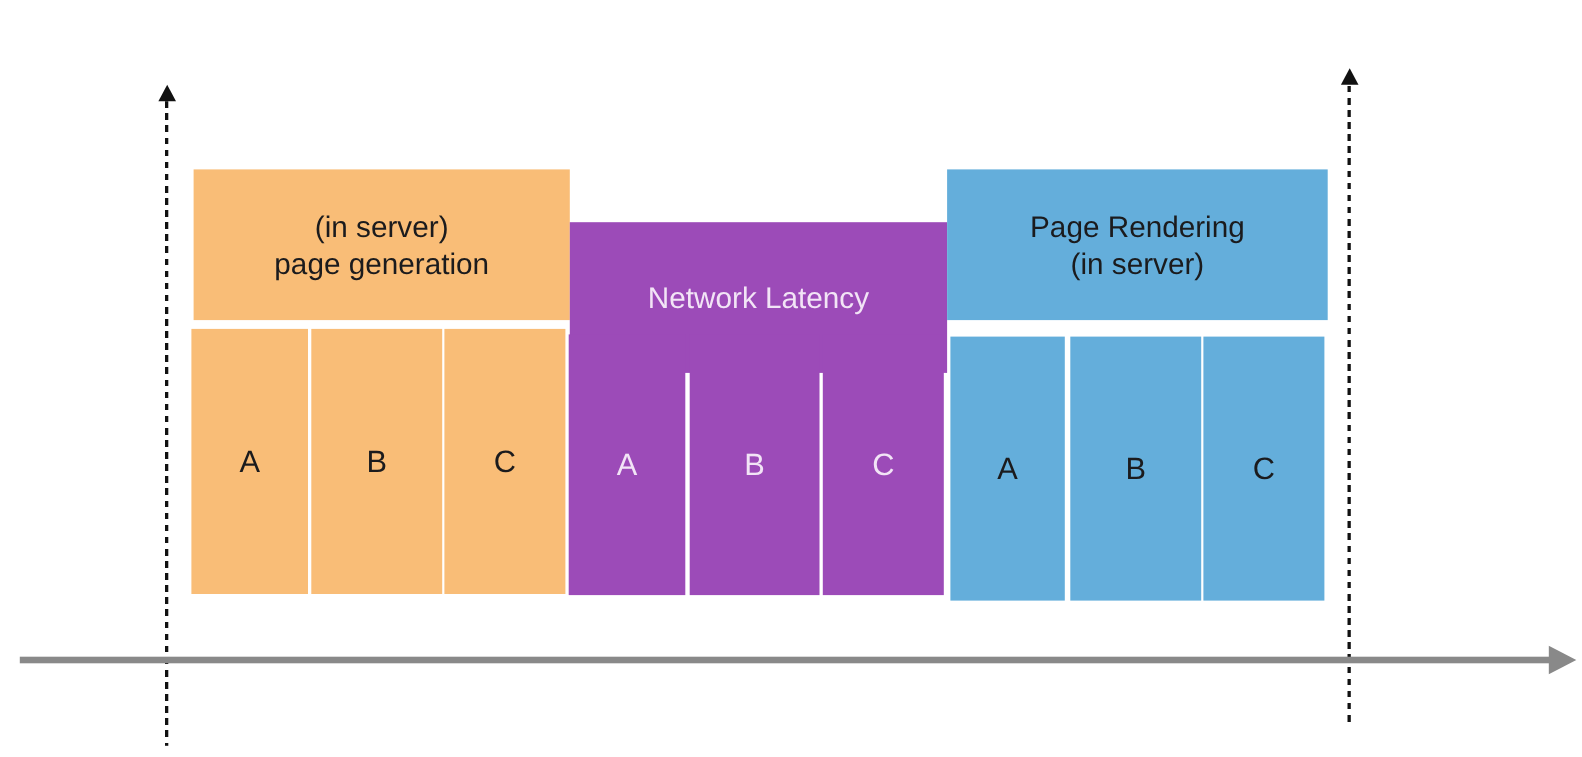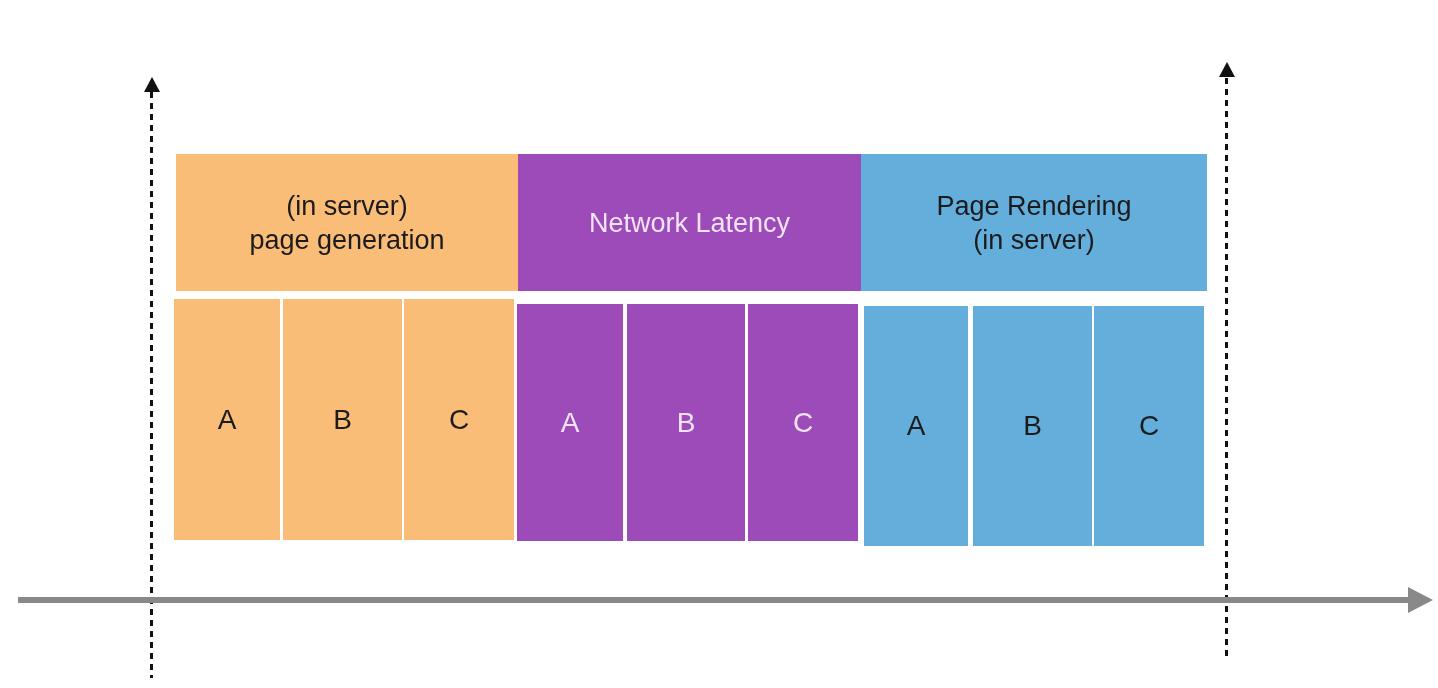--- a/index.html
+++ b/index.html
@@ -22,21 +22,21 @@
   .tri-right{position:absolute;width:0;height:0;
              border-top:13px solid transparent;border-bottom:13px solid transparent;
              border-left:25px solid #898989;}
   #xaxis-arrow{left:1408px;top:587px;}
 
   
   .phase-header{position:absolute;top:154px;height:137px;
                 display:flex;flex-direction:column;align-items:center;justify-content:center;
                 font-size:27px;line-height:34px;text-align:center;}
   #ph0{left:176px;width:342px;}
-  #ph1{left:518px;width:343px;}
+  #ph1{left:518px;width:343px;margin-top:48px;}
   #ph2{left:861px;width:346px;}
 
   
   .sub{position:absolute;display:flex;align-items:center;justify-content:center;font-size:28px;}
   #s00{left:174px;top:299px;width:106px;height:241px;}
   #s01{left:283px;top:299px;width:119px;height:241px;}
   #s02{left:404px;top:299px;width:110px;height:241px;}
   #s10{left:517px;top:304px;width:106px;height:237px;}
   #s11{left:627px;top:304px;width:118px;height:237px;}
   #s12{left:748px;top:304px;width:110px;height:237px;}

